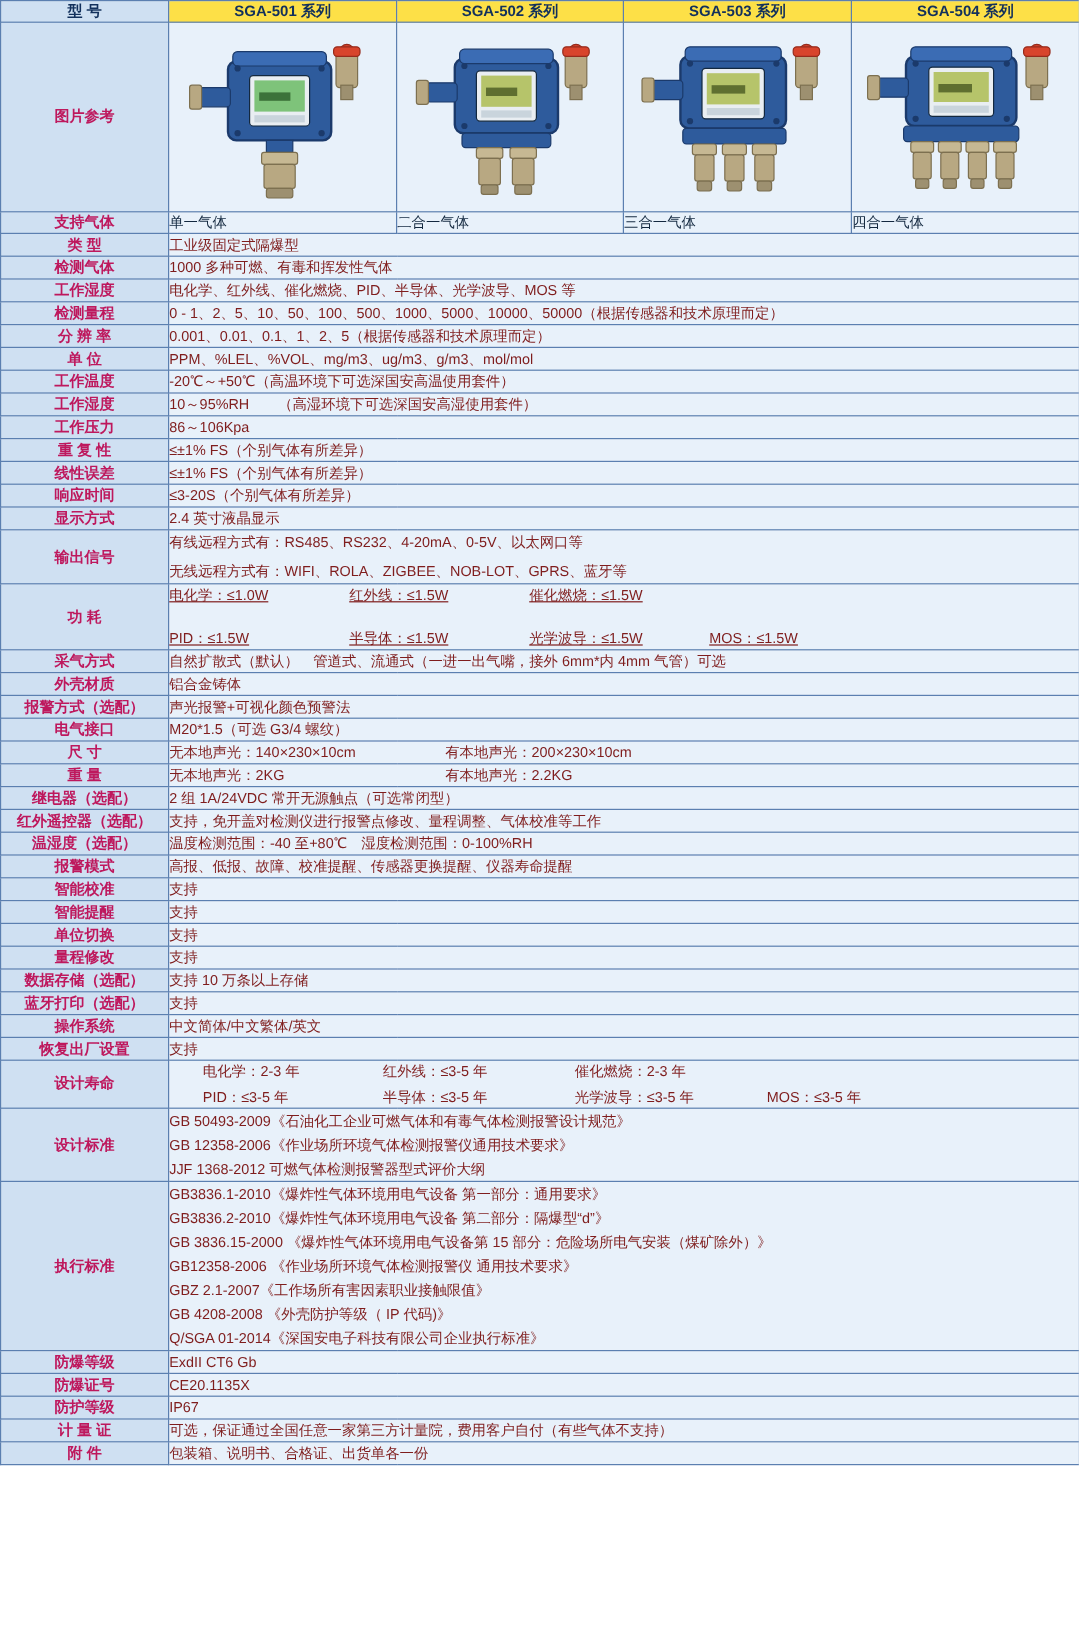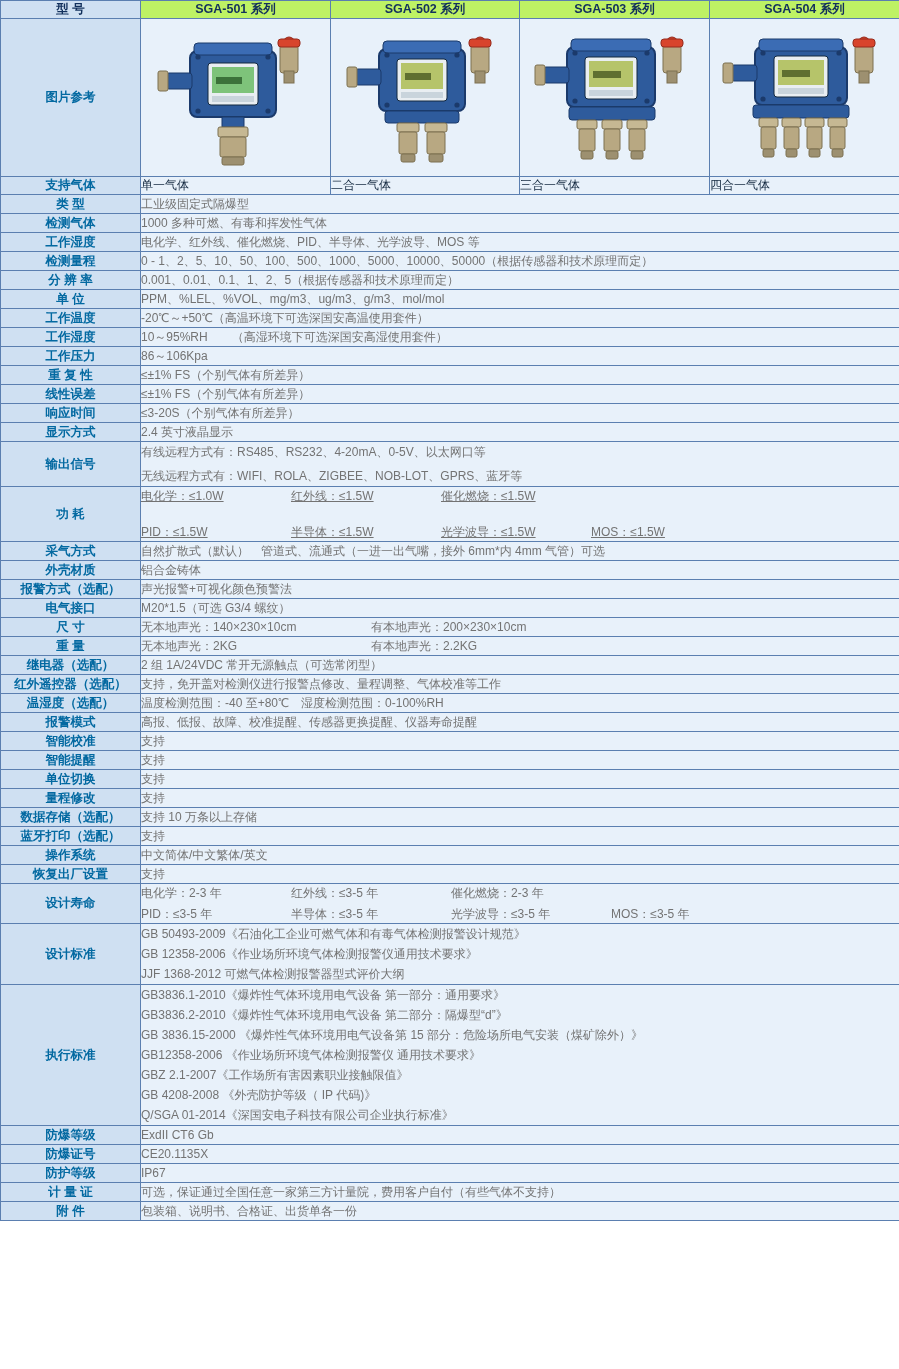--- a/index.html
+++ b/index.html
@@ -25,43 +25,43 @@
   table.spec td {
     border: 1px solid #5b7fb0;
     padding: 0;
     vertical-align: middle;
   }
   .lbl {
     width: 140px;
     background: #cfe0f2;
     text-align: center;
     font-weight: bold;
-    color: #0369a1;
+    color: #be185d;
     font-size: 12.5px;
     padding: 4px 2px;
     line-height: 1.35;
   }
   .val {
     background: #e8f1fa;
     padding: 5px 8px;
-    color: #737373;
+    color: #7f1d1d;
     font-size: 12px;
     line-height: 1.5;
     margin-left: 25px;
   }
   .hdr-model {
     background: #cfe0f2;
     text-align: center;
     font-weight: bold;
     color: #12305c;
     font-size: 12.5px;
     padding: 6px 2px;
   }
   .series-head {
-    background: #bef264;
+    background: #fde047;
     text-align: center;
     font-weight: bold;
     color: #12305c;
     font-size: 12.5px;
     padding: 6px 2px;
   }
   .img-cell {
     background: #e8f1fa;
     text-align: center;
     padding: 4px 2px;
@@ -77,20 +77,21 @@
   .pw-grid {
     display: grid;
     grid-template-columns: 150px 150px 150px 1fr;
     row-gap: 18px;
     text-decoration: underline;
   }
   .life-grid {
     display: grid;
     grid-template-columns: 150px 160px 160px 1fr;
     row-gap: 3px;
+    padding-left: 28px;
   }
   .two-col {
     display: grid;
     grid-template-columns: 230px 1fr;
   }
   .stack > div {
     padding: 1px 0;
   }
   
   .device {

